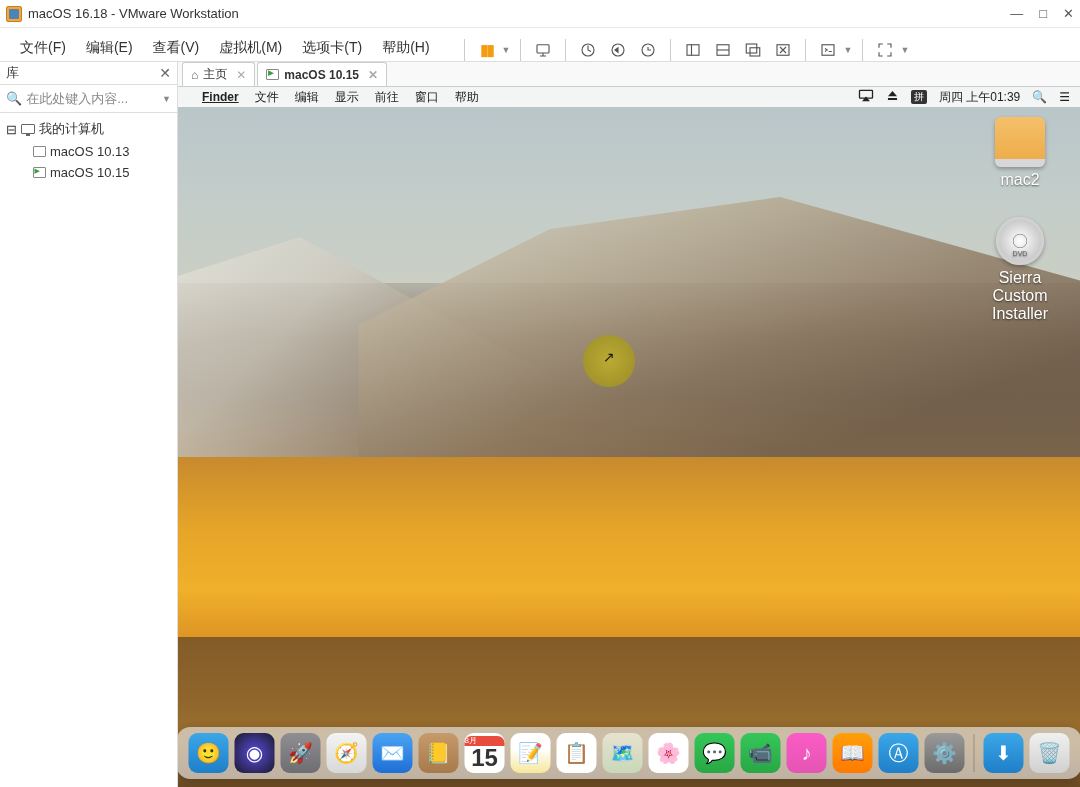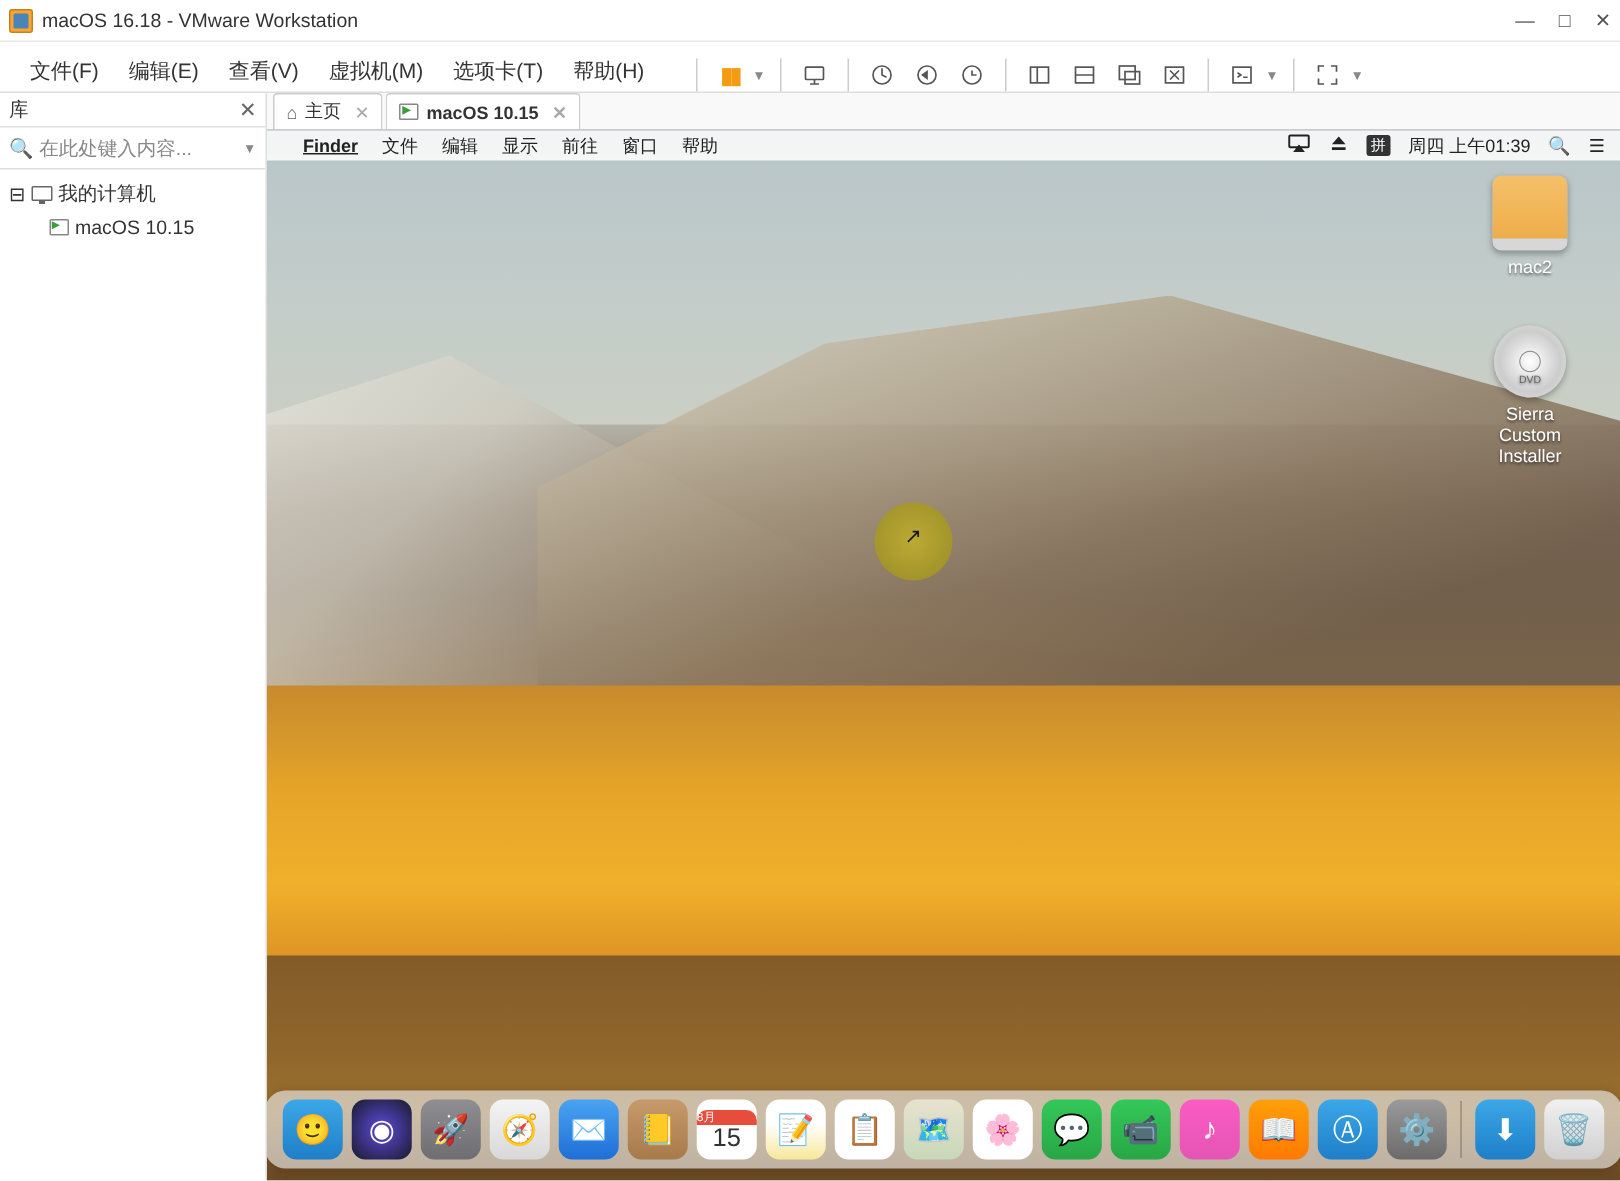--- a/index.html
+++ b/index.html
@@ -73,21 +73,21 @@
 
 
 .mac-bar { position:absolute; top:0; left:0; right:0; height:20px; background:rgba(250,250,250,.92); display:flex; align-items:center; padding:0 10px; font-size:12px; color:#222; font-weight:500; }
 .mac-bar .apple { font-size:13px; margin-right:14px; }
 .mac-bar .m-item { margin-right:16px; }
 .mac-bar .m-item.bold { font-weight:700;text-decoration:underline; }
 .mac-bar .m-right { margin-left:auto; display:flex; align-items:center; gap:12px; }
 .input-pin { width:16px; height:14px; background:#333; color:#fff; font-size:10px; display:flex; align-items:center; justify-content:center; border-radius:2px; }
 
 
-.desk-icon { position:absolute; right:28px; width:64px; text-align:center; color:#fff; font-size:12px; text-shadow:0 1px 2px rgba(0,0,0,.6); }
+.desk-icon { position:absolute; right:28px; width:64px; text-align:center; color:#fff; font-size:16px; text-shadow:0 1px 2px rgba(0,0,0,.6); }
 .disk-ic { width:50px; height:50px; margin:0 auto 4px; background:linear-gradient(#f5c06a,#eead4a); border-radius:6px; border-bottom:8px solid #d7d7d7; box-shadow:0 2px 4px rgba(0,0,0,.3); }
 .dvd-ic { width:48px; height:48px; margin:0 auto 4px; border-radius:50%; background:radial-gradient(circle,#fff 0%,#eee 18%,#888 20%,#eee 22%,#ddd 40%,#ccc 60%,#e8e8e8 100%); box-shadow:0 2px 4px rgba(0,0,0,.3); position:relative; }
 .dvd-ic::after{content:"DVD"; position:absolute; bottom:8px; left:0; right:0; font-size:7px; color:#666; }
 
 
 .cursor-spot { position:absolute; width:52px; height:52px; border-radius:50%; background:radial-gradient(circle,#c4b327 0%,#a89a1e 70%); opacity:.82; left:405px; top:248px; }
 .cursor-spot::after { content:"↖"; position:absolute; left:20px; top:14px; font-size:14px; color:#000; transform:scaleX(-1); }
 
 
 .dock { position:absolute; bottom:8px; left:50%; transform:translateX(-50%); height:52px; padding:4px 12px; background:rgba(230,230,230,.65); border-radius:14px; display:flex; align-items:center; gap:6px; box-shadow:0 2px 10px rgba(0,0,0,.25); }
@@ -106,21 +106,21 @@
 .d-photos{background:#fff;} 
 .d-msg{background:linear-gradient(#34c759,#28a745);} 
 .d-ft{background:linear-gradient(#34c759,#28a745);} 
 .d-itunes{background:linear-gradient(#fb5bc5,#e455b3);} 
 .d-ibooks{background:linear-gradient(#ff9f0a,#ff7a00);} 
 .d-appstore{background:linear-gradient(#3ba7e8,#1f7fc8);} 
 .d-pref{background:linear-gradient(#9a9a9a,#6b6b6b);} 
 .d-dl{background:linear-gradient(#3ba7e8,#1f7fc8);} 
 .d-trash{background:linear-gradient(#f0f0f0,#d0d0d0); color:#888;}
 .d-cal .month{background:#e74c3c;color:#fff;width:100%;font-size:8px;border-radius:7px 7px 0 0;padding:1px 0;}
-.d-cal .day{color:#333;font-size:17px;font-weight:400;}
+.d-cal .day{color:#333;font-size:24px;font-weight:700;}
 </style>
 </head>
 <body>
 
 <div class="titlebar">
   <span class="app-icon"></span>
   <span>macOS 16.18 - VMware Workstation</span>
   <div class="win-ctrl">
     <span>—</span>
     <span>□</span>
@@ -221,20 +221,26 @@
       <span>在此处键入内容...</span>
       <span class="drop">▼</span>
     </div>
     <div class="lib-tree">
       <div class="node">
         <span>⊟</span>
         <span class="tree-icon">
             <span class="monitor-ic"></span>
           </span>
         <span>我的计算机</span>
+      </div>
+      <div class="node child">
+        <span class="tree-icon">
+            <span class="vm-ic"></span>
+          </span>
+        <span>macOS 10.13</span>
       </div>
       <div class="node child">
         <span class="tree-icon">
             <span class="vm-ic running"></span>
           </span>
         <span>macOS 10.15</span>
       </div>
     </div>
   </div>
 

